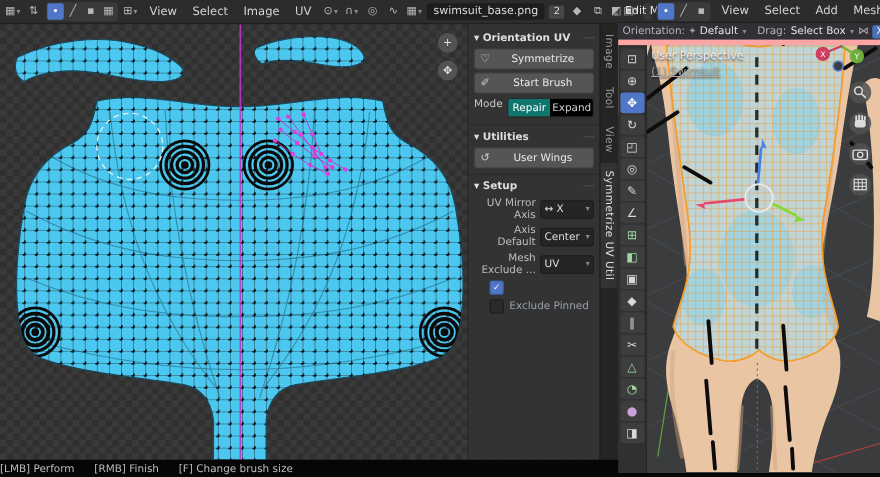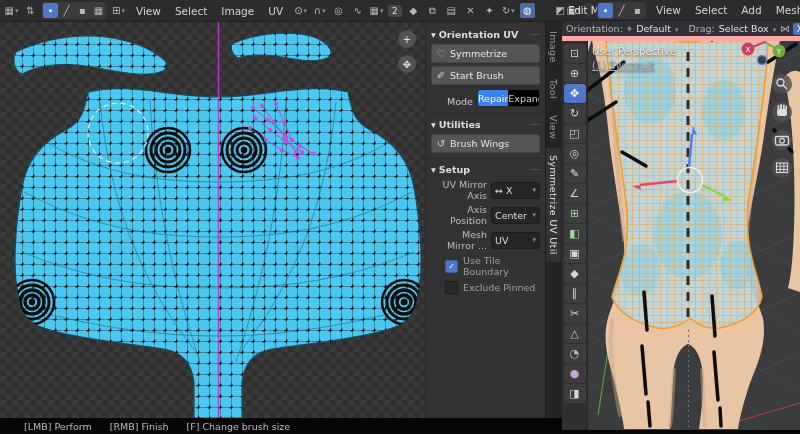--- a/index.html
+++ b/index.html
@@ -25,25 +25,25 @@
   .corner-gizmo{width:18px;height:18px;border-radius:50%;background:rgba(88,88,88,.85);color:#e2e2e2;
     display:flex;align-items:center;justify-content:center;font-size:10px;}
   
   #npanel{left:425px;top:22px;width:120px;height:396px;background:#333333;border-left:1px solid #262626;
     box-sizing:border-box;padding:4px 5px;font-size:9.5px;color:#cccccc;}
   .sect-h{display:flex;align-items:center;gap:3px;color:#dedede;font-weight:bold;margin:3px 0 4px 0;}
   .sect-h .grip{margin-left:auto;color:#6f6f6f;font-weight:normal;font-size:8px;}
   .pbtn{display:flex;align-items:center;background:#555555;border:1px solid #474747;border-radius:3px;
         height:17px;margin:3px 0;color:#e8e8e8;}
   .pbtn .bic{width:18px;text-align:center;color:#d0d0d0;font-size:10px;}
-  .pbtn .blab{flex:1;padding-right:2px;}
-  .modes{display:flex;align-items:flex-end;gap:4px;margin:4px 0 6px 16px;}
+  .pbtn .blab{flex:1;text-align:center;padding-right:2px;}
+  .modes{display:flex;align-items:flex-start;gap:4px;margin:4px 0 6px 0;}
   .seg{display:flex;flex:1;border-radius:3px;overflow:hidden;border:1px solid #2a2a2a;}
   .seg div{flex:1;text-align:center;padding:2.5px 0;background:#000000;color:#cfcfcf;}
-  .seg div.on{background:#3b82f6;color:#fff;}
+  .seg div.on{background:#0f766e;color:#fff;}
   .divider{height:1px;background:#2a2a2a;margin:5px -5px;}
   .frow{display:flex;align-items:center;margin:3px 0;gap:4px;}
   .flab{width:56px;text-align:right;color:#bdbdbd;flex:none;}
   .fval{flex:1;display:flex;align-items:center;background:#252525;border:1px solid #1d1d1d;
         border-radius:3px;height:15px;padding:0 3px;color:#dedede;gap:3px;}
   .fval .dd{margin-left:auto;}
   .cbrow{display:flex;align-items:center;gap:5px;margin:4px 0 0 14px;color:#97a0ab;}
   .cb{width:11px;height:11px;border-radius:2px;background:#2a2a2a;border:1px solid #1c1c1c;flex:none;
       display:flex;align-items:center;justify-content:center;font-size:8px;color:#fff;}
   .cb.checked{background:#4f76c7;border-color:#3c5fa6;}
@@ -60,21 +60,21 @@
   #toolbar{left:562px;top:41px;width:26px;height:389px;background:#303030;border-right:1px solid #262626;
     box-sizing:border-box;padding-top:2px;}
   .tool{width:22px;height:19px;margin:1px auto;border-radius:3px;background:#3d3d3d;color:#d8d8d8;
         display:flex;align-items:center;justify-content:center;font-size:11px;}
   .tool.active{background:#4f76c7;color:#fff;}
   #v3d-overlay-text{left:592px;top:45px;color:#e8e8e8;font-size:10px;line-height:14px;text-shadow:0 1px 2px rgba(0,0,0,.6);}
   #v3d-overlay-text .sub{color:#a9a9a9;text-decoration:underline;}
   .mirror-x{background:#4a72b8;color:#fff;border-radius:2px;padding:1px 4px;font-size:9px;}
   
   #statusbar{left:0;top:418px;width:562px;height:16px;background:#060606;color:#bdbdbd;display:flex;
-    align-items:center;gap:18px;padding:0 24px;box-sizing:border-box;font-size:9.5px;}
+    align-items:center;gap:18px;padding:0 0;box-sizing:border-box;font-size:9.5px;}
   #bstrip{left:562px;top:430px;width:238px;height:4px;background:#060606;}
   svg{display:block;}
 </style>
 </head>
 <body>
 
 <div id="app">
 
   <div class="hdr abs" style="left:0;top:0;width:562px;height:22px;">
     <span class="icbtn">
@@ -119,20 +119,21 @@
     <span class="icbtn">
         <span>◎</span>
       </span>
     <span class="icbtn">
         <span>∿</span>
       </span>
     <span class="icbtn">
       <span>▦</span>
       <span class="dd">▾</span>
     </span>
+    <span class="namefield">swimsuit_base.png</span>
     <span class="badge">2</span>
     <span class="icbtn">
         <span>◆</span>
       </span>
     <span class="icbtn">
         <span>⧉</span>
       </span>
     <span class="icbtn">
         <span>▤</span>
       </span>
@@ -302,55 +303,54 @@
       </div>
     </div>
     <div class="divider"></div>
     <div class="sect-h">
       <span>▾</span>
       <span>Utilities</span>
       <span class="grip">┈┈</span>
     </div>
     <div class="pbtn">
       <span class="bic">↺</span>
-      <span class="blab">Brush Wings</span>
+      <span class="blab">User Wings</span>
     </div>
     <div class="divider"></div>
     <div class="sect-h">
       <span>▾</span>
       <span>Setup</span>
       <span class="grip">┈┈</span>
     </div>
     <div class="frow">
       <span class="flab">UV Mirror Axis</span>
       <span class="fval">
         <span>↔</span>
         <span>X</span>
         <span class="dd">▾</span>
       </span>
     </div>
     <div class="frow">
-      <span class="flab">Axis Position</span>
+      <span class="flab">Axis Default</span>
       <span class="fval">
         <span>Center</span>
         <span class="dd">▾</span>
       </span>
     </div>
     <div class="frow">
-      <span class="flab">Mesh Mirror ...</span>
+      <span class="flab">Mesh Exclude ...</span>
       <span class="fval">
         <span>UV</span>
         <span class="dd">▾</span>
       </span>
     </div>
     <div class="cbrow">
       <span class="cb checked">
         <span>✓</span>
       </span>
-      <span>Use Tile Boundary</span>
     </div>
     <div class="cbrow">
       <span class="cb"></span>
       <span>Exclude Pinned</span>
     </div>
   </div>
 
   <div id="vtabs" class="abs">
       <div class="vtab">Image</div>
       <div class="vtab">Tool</div>

